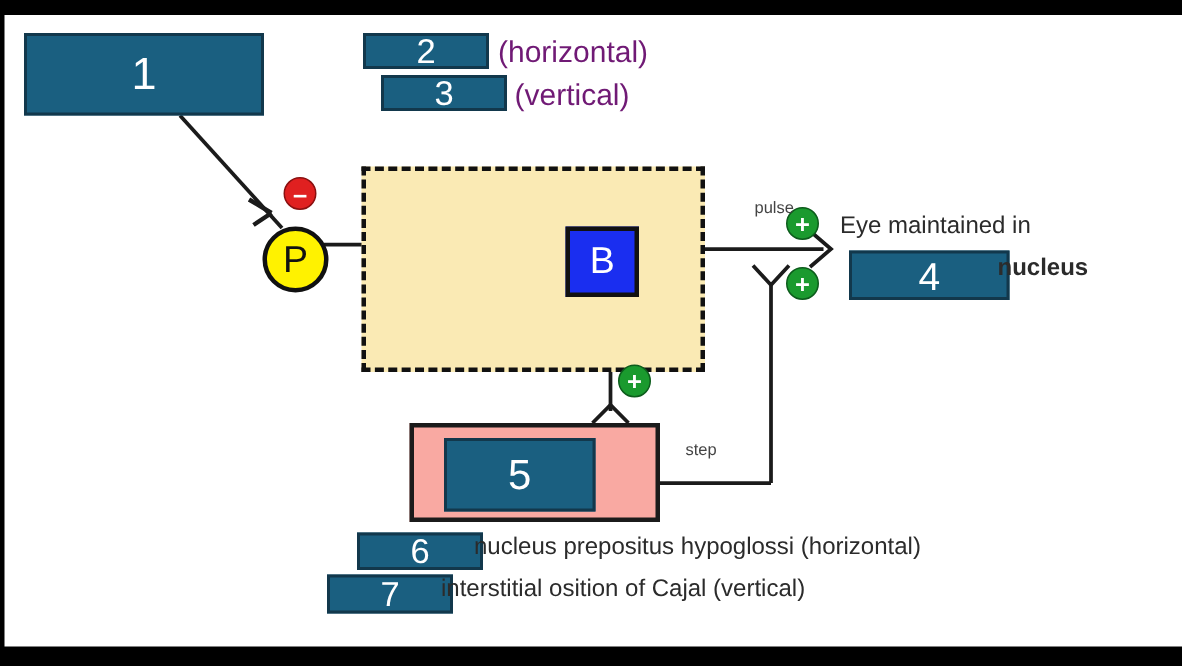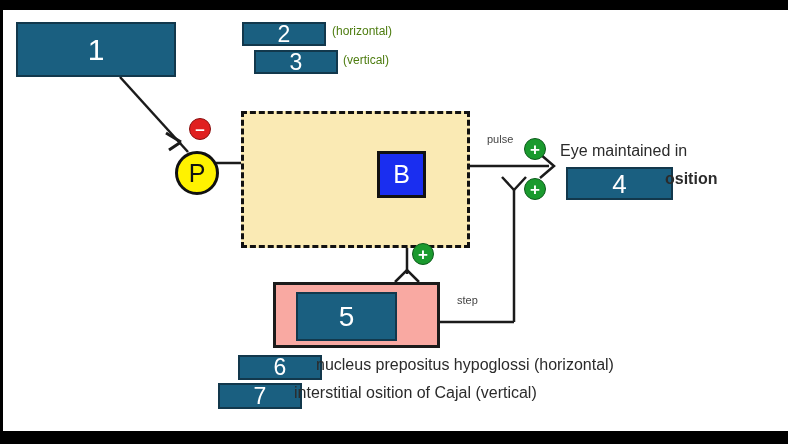--- a/index.html
+++ b/index.html
@@ -100,21 +100,21 @@
 
   
   .lbl {
     position: absolute;
     color: #333333;
     font-family: "Liberation Sans", sans-serif;
     white-space: nowrap;
     line-height: 1;
   }
   .lbl-sm { font-size: 11px; color: #444444; }
-  .lbl-md { font-size: 12px; color: #4d7c0f; }
+  .lbl-md { font-size: 20px; color: #701a75; }
   .lbl-lg { font-size: 16px; color: #2b2b2b; }
   .lbl-bold { font-weight: bold; }
 
   svg.wires {
     position: absolute;
     left: 0; top: 0;
     width: 785px; height: 421px;
     pointer-events: none;
   }
 </style>
@@ -202,26 +202,26 @@
     </div>
 
     <div class="chip" style="left:215px; top:373px; width:84px; height:26px; font-size:23px;">
       <span>7</span>
     </div>
 
     <div class="lbl lbl-md" style="left:329px; top:15px;">(horizontal)</div>
 
     <div class="lbl lbl-md" style="left:340px; top:44px;">(vertical)</div>
 
-    <div class="lbl lbl-sm" style="left:484px; top:124px;">pulse</div>
+    <div class="lbl lbl-sm" style="left:500px; top:124px;">pulse</div>
 
     <div class="lbl lbl-sm" style="left:454px; top:285px;">step</div>
 
     <div class="lbl lbl-lg" style="left:557px; top:133px;">Eye maintained in</div>
 
-    <div class="lbl lbl-lg lbl-bold" style="left:662px; top:161px;">osition</div>
+    <div class="lbl lbl-lg lbl-bold" style="left:662px; top:161px;">nucleus</div>
 
     <div class="lbl lbl-lg" style="left:313px; top:347px;text-align:center;">nucleus prepositus hypoglossi (horizontal)</div>
 
     <div class="lbl lbl-lg" style="left:291px; top:375px;">interstitial osition of Cajal (vertical)</div>
 
   </div>
 </div>
 
 </body></html>

